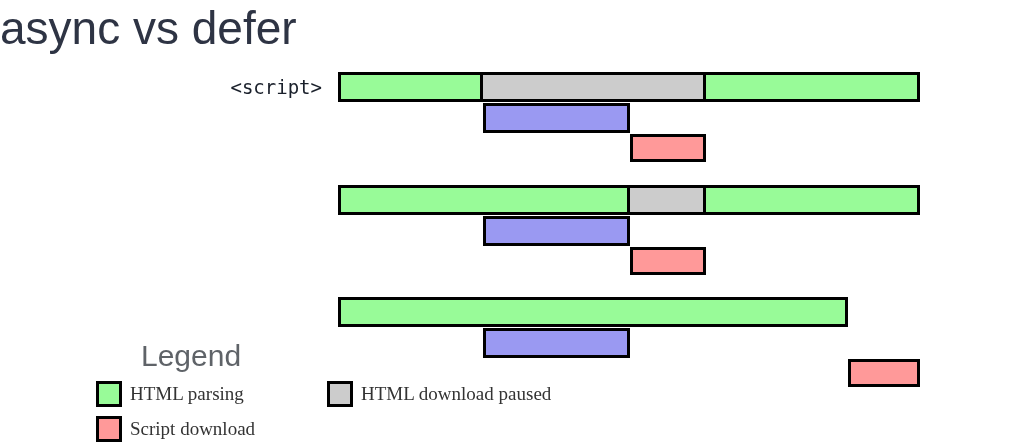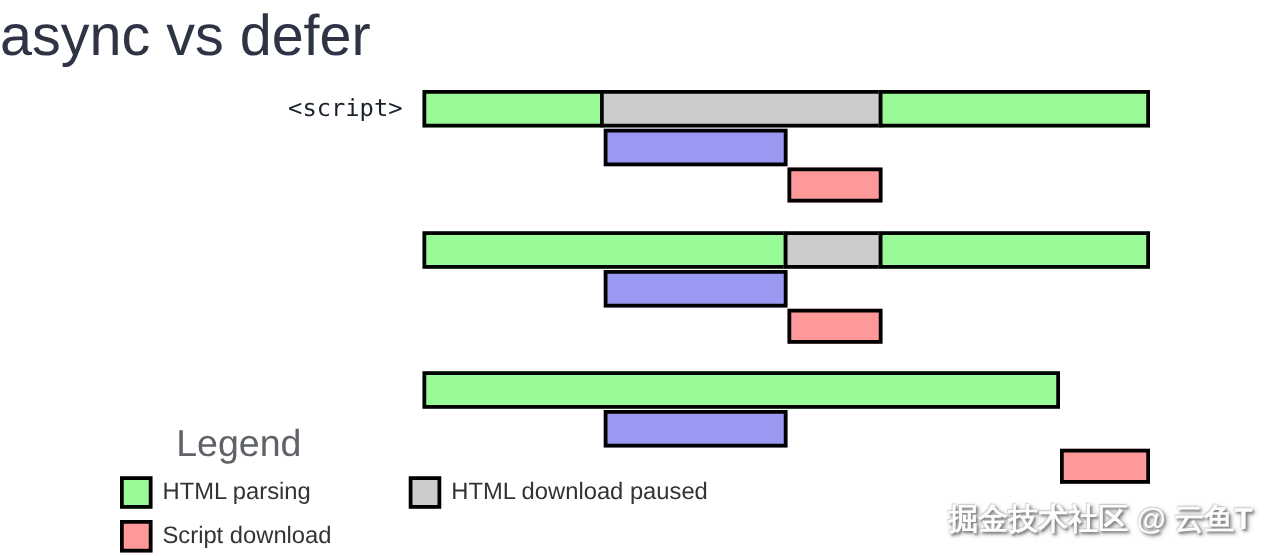--- a/index.html
+++ b/index.html
@@ -21,21 +21,21 @@
   .bar{position:absolute;box-sizing:border-box;border:3px solid #000;}
   .legend-title{
     position:absolute;left:93px;top:341px;font-size:30px;line-height:1;
     font-weight:400;color:#5f6368;margin-left:48px;
   }
   .legend-grid{
     position:absolute;left:96px;top:376px;
     display:grid;grid-template-columns:231px auto;grid-auto-rows:35px;
     align-items:center;
   }
-  .legend-item{display:flex;align-items:center;font-size:19px;color:#333333;}
+  .legend-item{display:flex;align-items:center;font-size:19px;color:#333333;font-family:Liberation Serif, serif;}
   .swatch{
     width:26px;height:26px;box-sizing:border-box;border:3px solid #000;
     margin-right:8px;flex:0 0 auto;
   }
   .watermark{
     position:absolute;right:21px;top:399px;
     font-size:24px;font-weight:bold;color:#fdfdfd;white-space:nowrap;
     text-shadow:1.5px 1.5px 2px #818181,-0.5px -0.5px 1px #c9c9c9,2px 2px 4px #aaaaaa;
   }
 </style>
@@ -77,14 +77,13 @@
       <div class="legend-item">
         <span class="swatch" style="background: rgb(204, 204, 204);"></span>
         <span>HTML download paused</span>
       </div>
       <div class="legend-item">
         <span class="swatch" style="background: rgb(255, 153, 153);"></span>
         <span>Script download</span>
       </div>
     </div>
 
-  <div class="watermark">掘金技术社区 @ 云鱼T</div>
 </div>
 
 </body></html>

